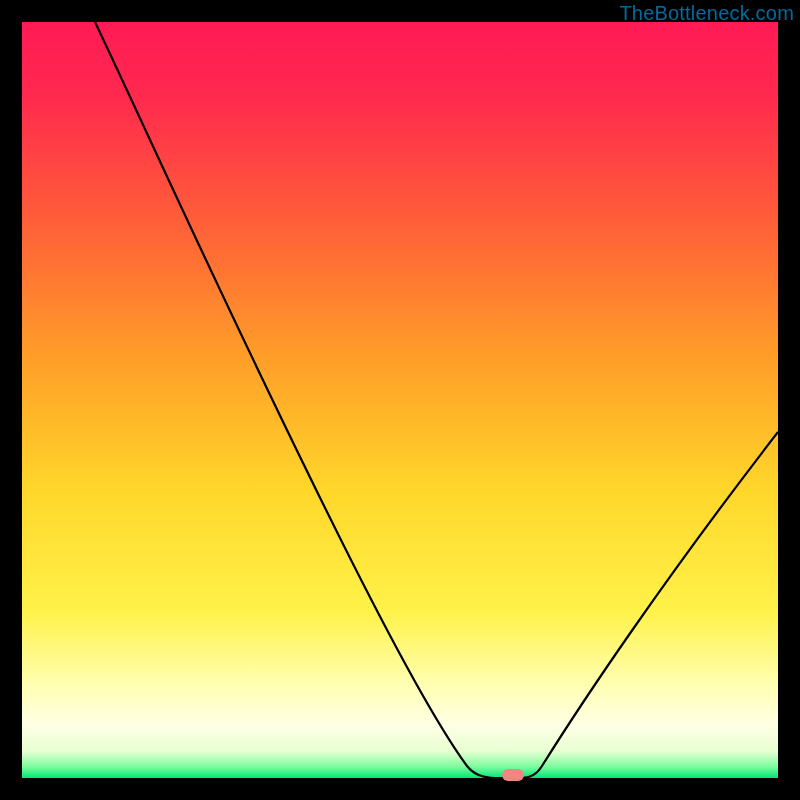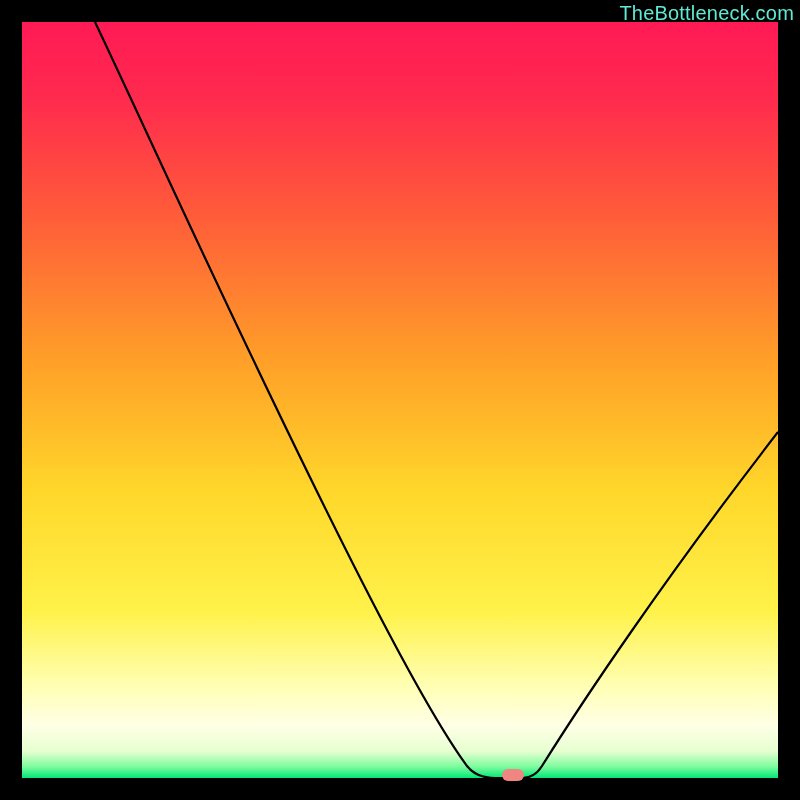--- a/index.html
+++ b/index.html
@@ -44,21 +44,21 @@
     height: 12px;
     border-radius: 6px;
     z-index: 20;
   }
 </style>
 </head>
 <body>
 
 <div class="frame">
 
-  <div class="watermark" style="color: #5eead4;">TheBottleneck.com</div>
+  <div class="watermark" style="color: #0369a1;">TheBottleneck.com</div>
 
   <div class="plot-area">
     <svg id="plot-svg" width="756" height="756" viewBox="0 0 756 756">
       <defs>
         <linearGradient id="bgGrad" x1="0" y1="0" x2="0" y2="1">
             <stop offset="0%" stop-color="#ff1a55"></stop>
             <stop offset="10%" stop-color="#ff2a4e"></stop>
             <stop offset="25%" stop-color="#ff5a3a"></stop>
             <stop offset="45%" stop-color="#ffa028"></stop>
             <stop offset="62%" stop-color="#ffd72a"></stop>

